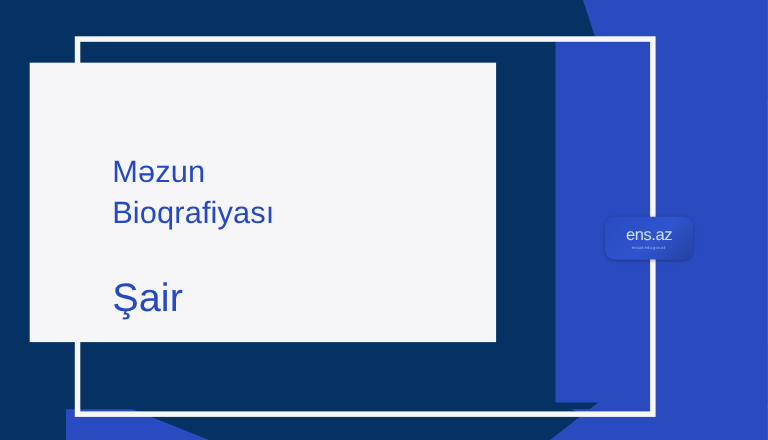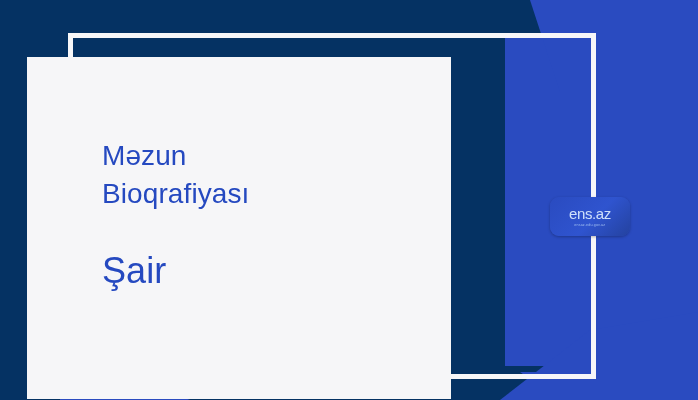--- a/index.html
+++ b/index.html
@@ -48,21 +48,21 @@
     box-sizing: border-box;
     background: transparent;
   }
 
   
   .content-card {
     position: absolute;
     left: 27px;
     top: 57px;
     width: 424px;
-    height: 342px;
+    height: 254px;
     background: #f6f6f8;
   }
 
   
   .card-text {
     position: absolute;
     left: 75px;
     top: 80px;
     right: 24px;
   }

